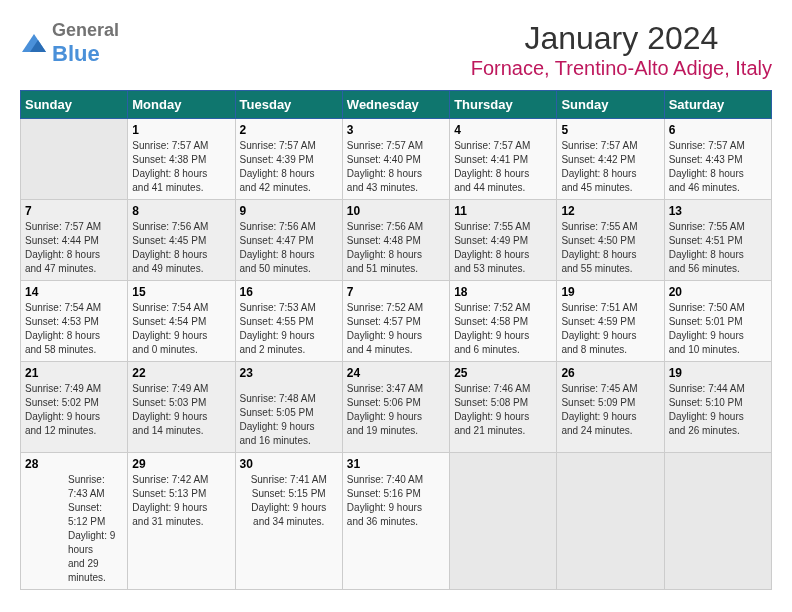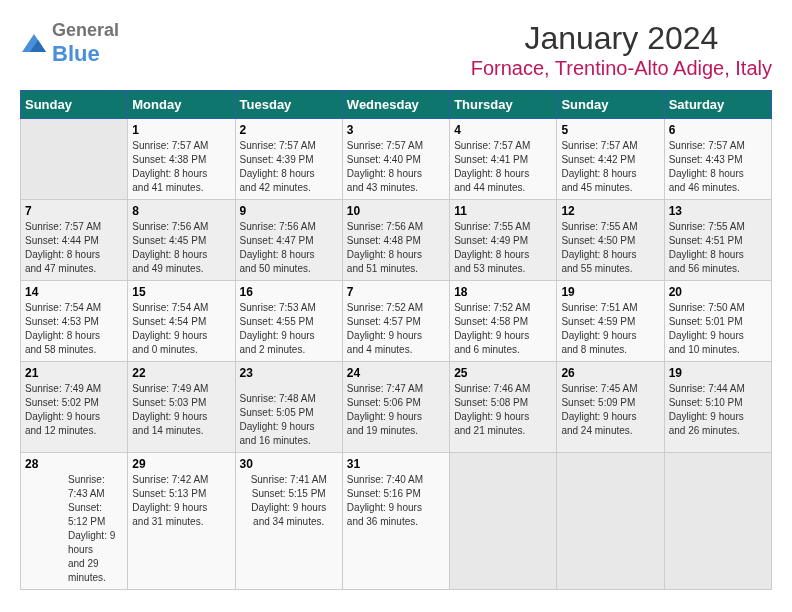--- a/index.html
+++ b/index.html
@@ -277,21 +277,21 @@
         </td>
         <td>
           <span class="day-number">23</span>
           <div class="day-info" style="white-space: pre-line; margin-top: 12px;">Sunrise: 7:48 AM
 Sunset: 5:05 PM
 Daylight: 9 hours
 and 16 minutes.</div>
         </td>
         <td>
           <span class="day-number">24</span>
-          <div class="day-info" style="white-space: pre-line;">Sunrise: 7:47 AM
+          <div class="day-info" style="white-space: pre-line;">Sunrise: 3:47 AM
 Sunset: 5:06 PM
 Daylight: 9 hours
 and 19 minutes.</div>
         </td>
         <td>
           <span class="day-number">25</span>
           <div class="day-info" style="white-space: pre-line;">Sunrise: 7:46 AM
 Sunset: 5:08 PM
 Daylight: 9 hours
 and 21 minutes.</div>

